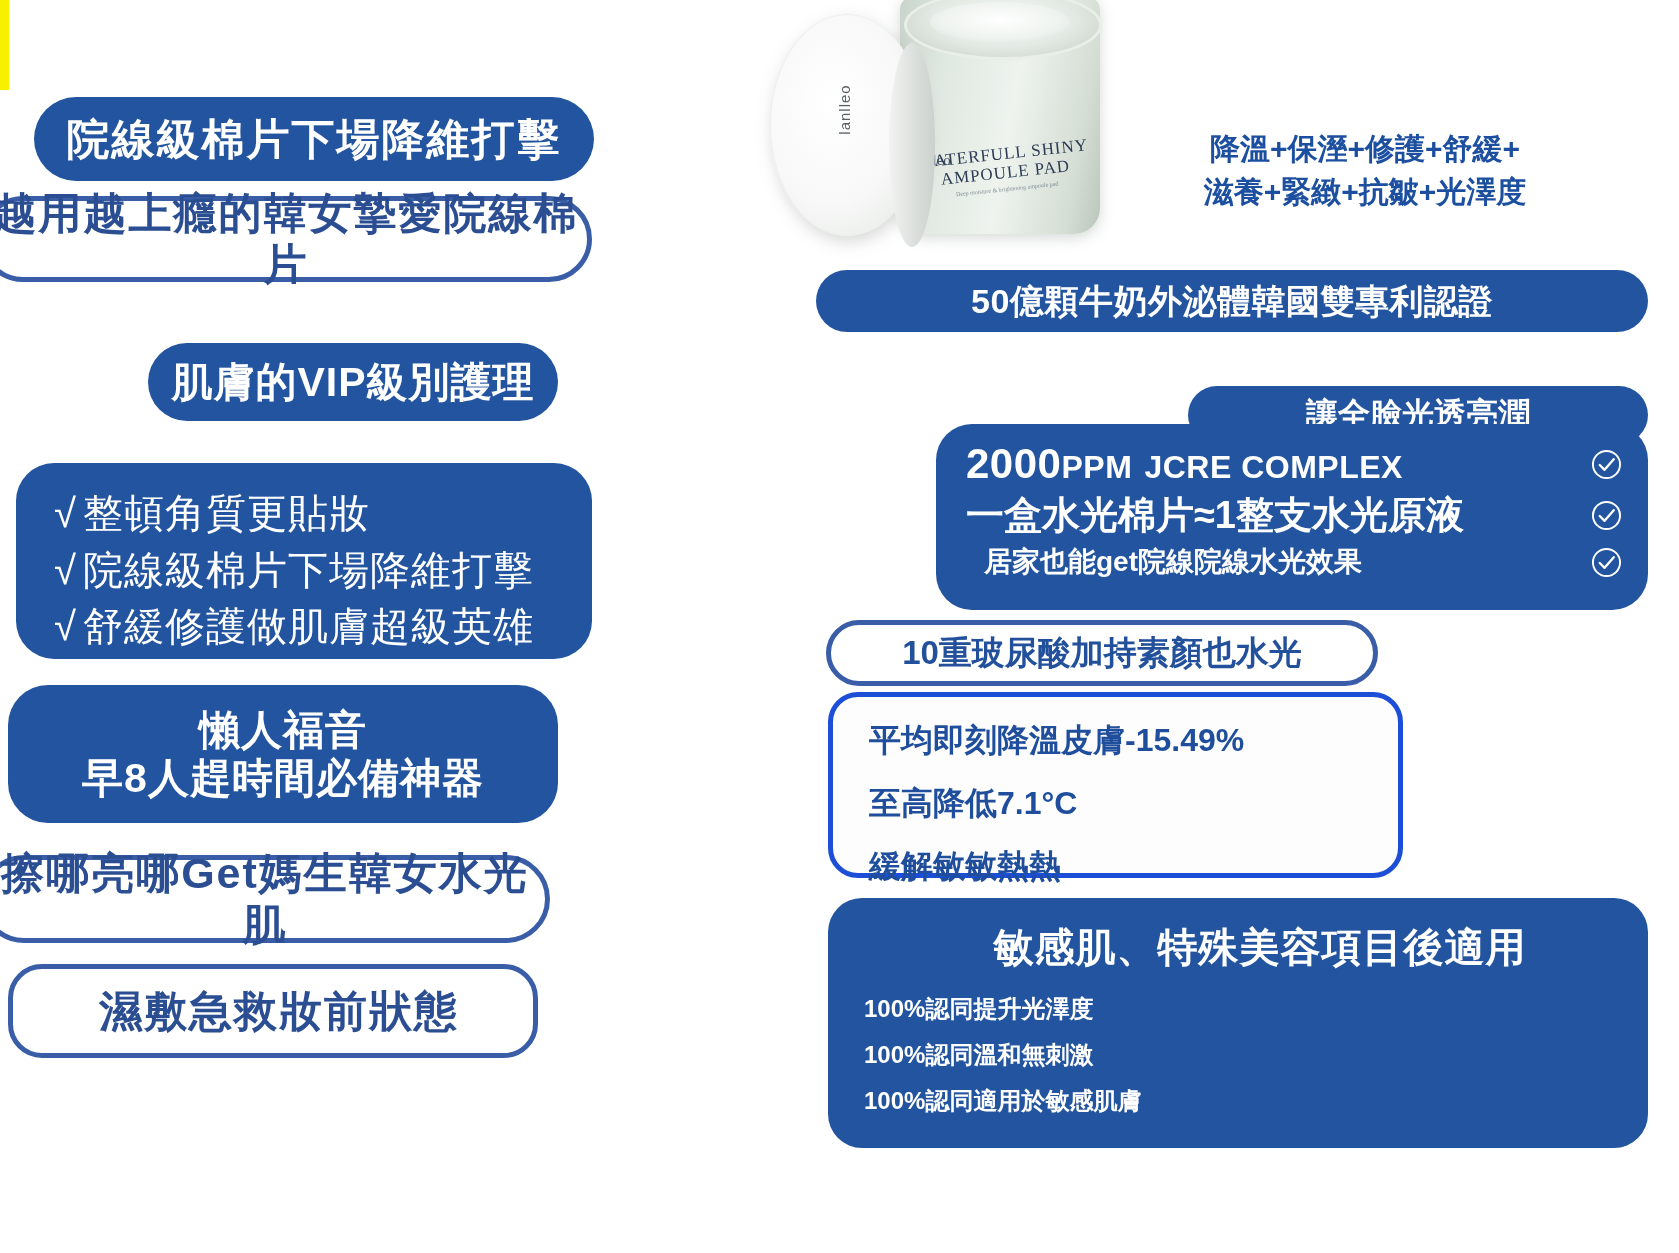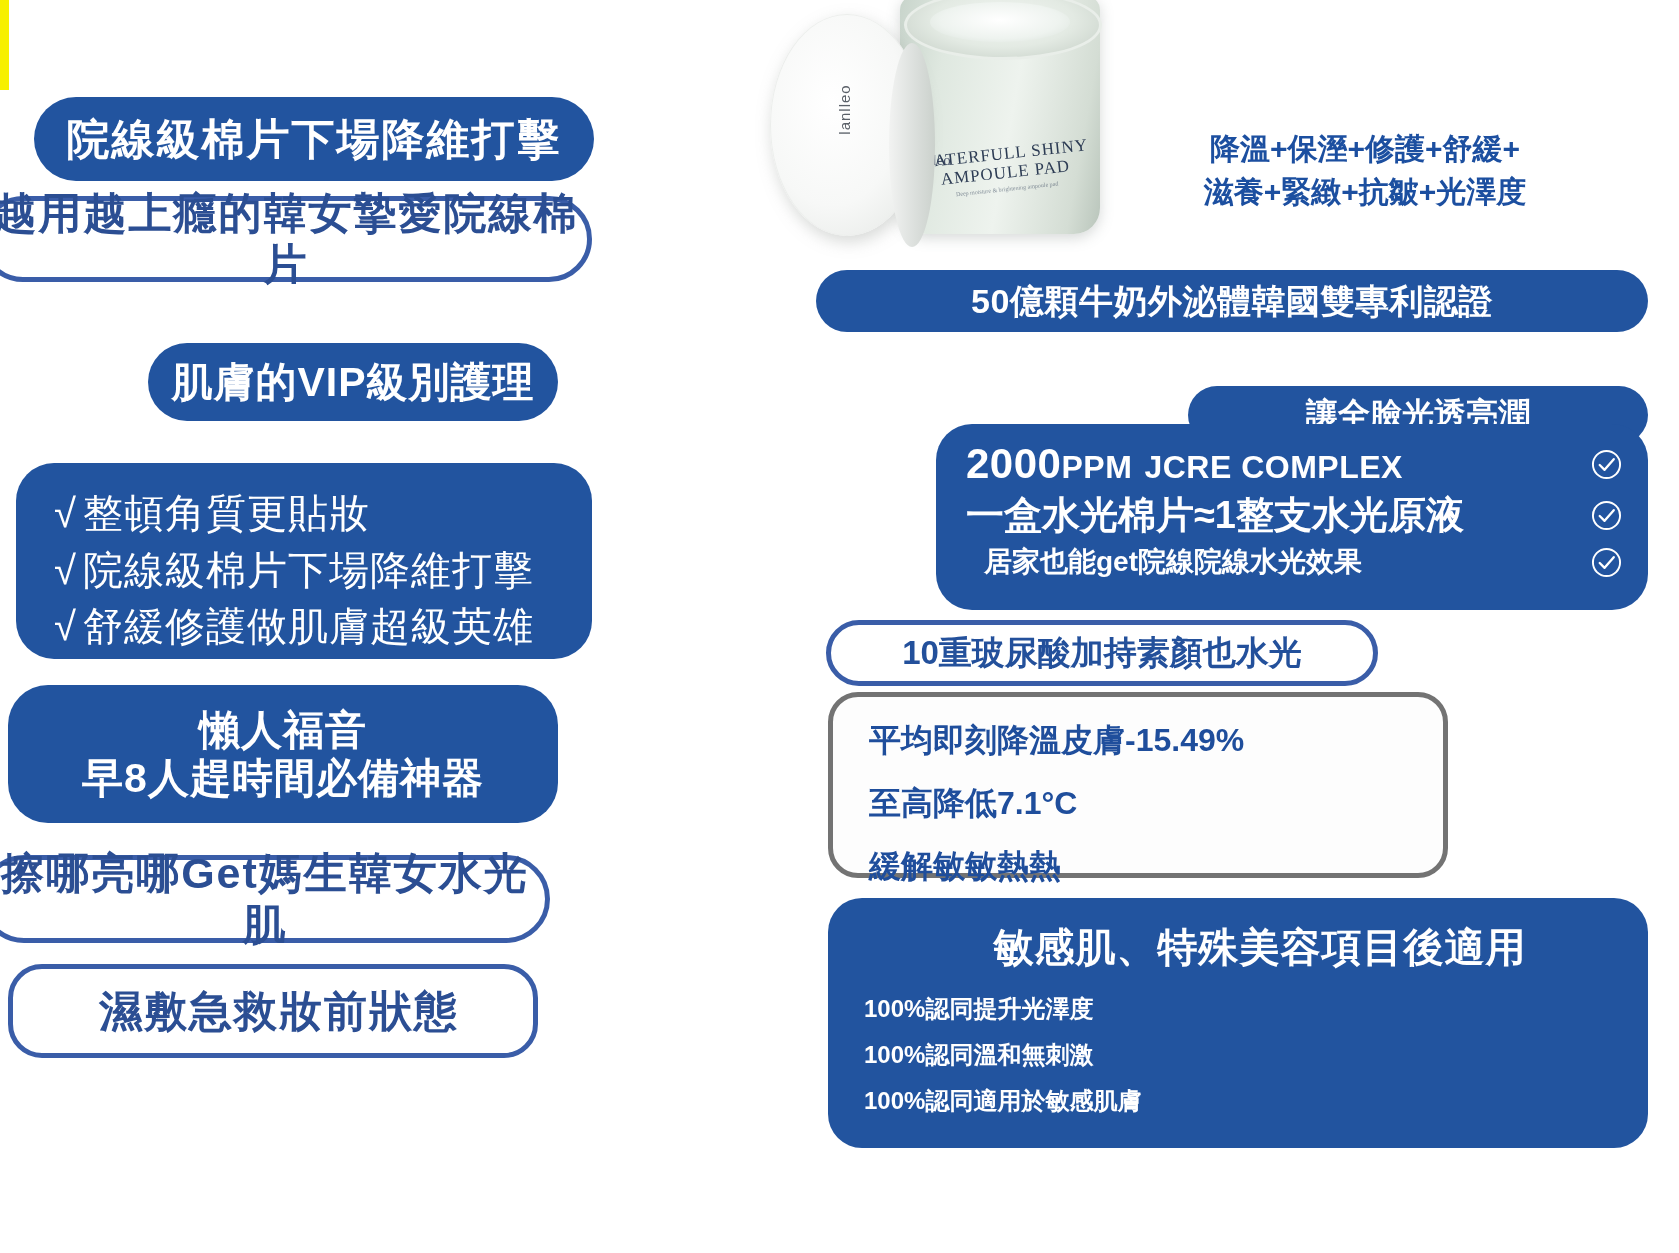--- a/index.html
+++ b/index.html
@@ -230,24 +230,24 @@
     width: 31px;
     height: 31px;
     margin-left: 14px;
   }
 
   
   #stat-card {
     position: absolute;
     left: 828px;
     top: 692px;
-    width: 620px;
+    width: 575px;
     height: 186px;
     background: #fdfdfd;
-    border: 5px solid #737373;
+    border: 5px solid #1d4ed8;
     border-radius: 30px;
     box-sizing: border-box;
     padding: 22px 0 0 36px;
     color: #1F4E9C;
   }
   #stat-card .line {
     font-size: 32px;
     font-weight: 700;
     margin-bottom: 19px;
     white-space: nowrap;

